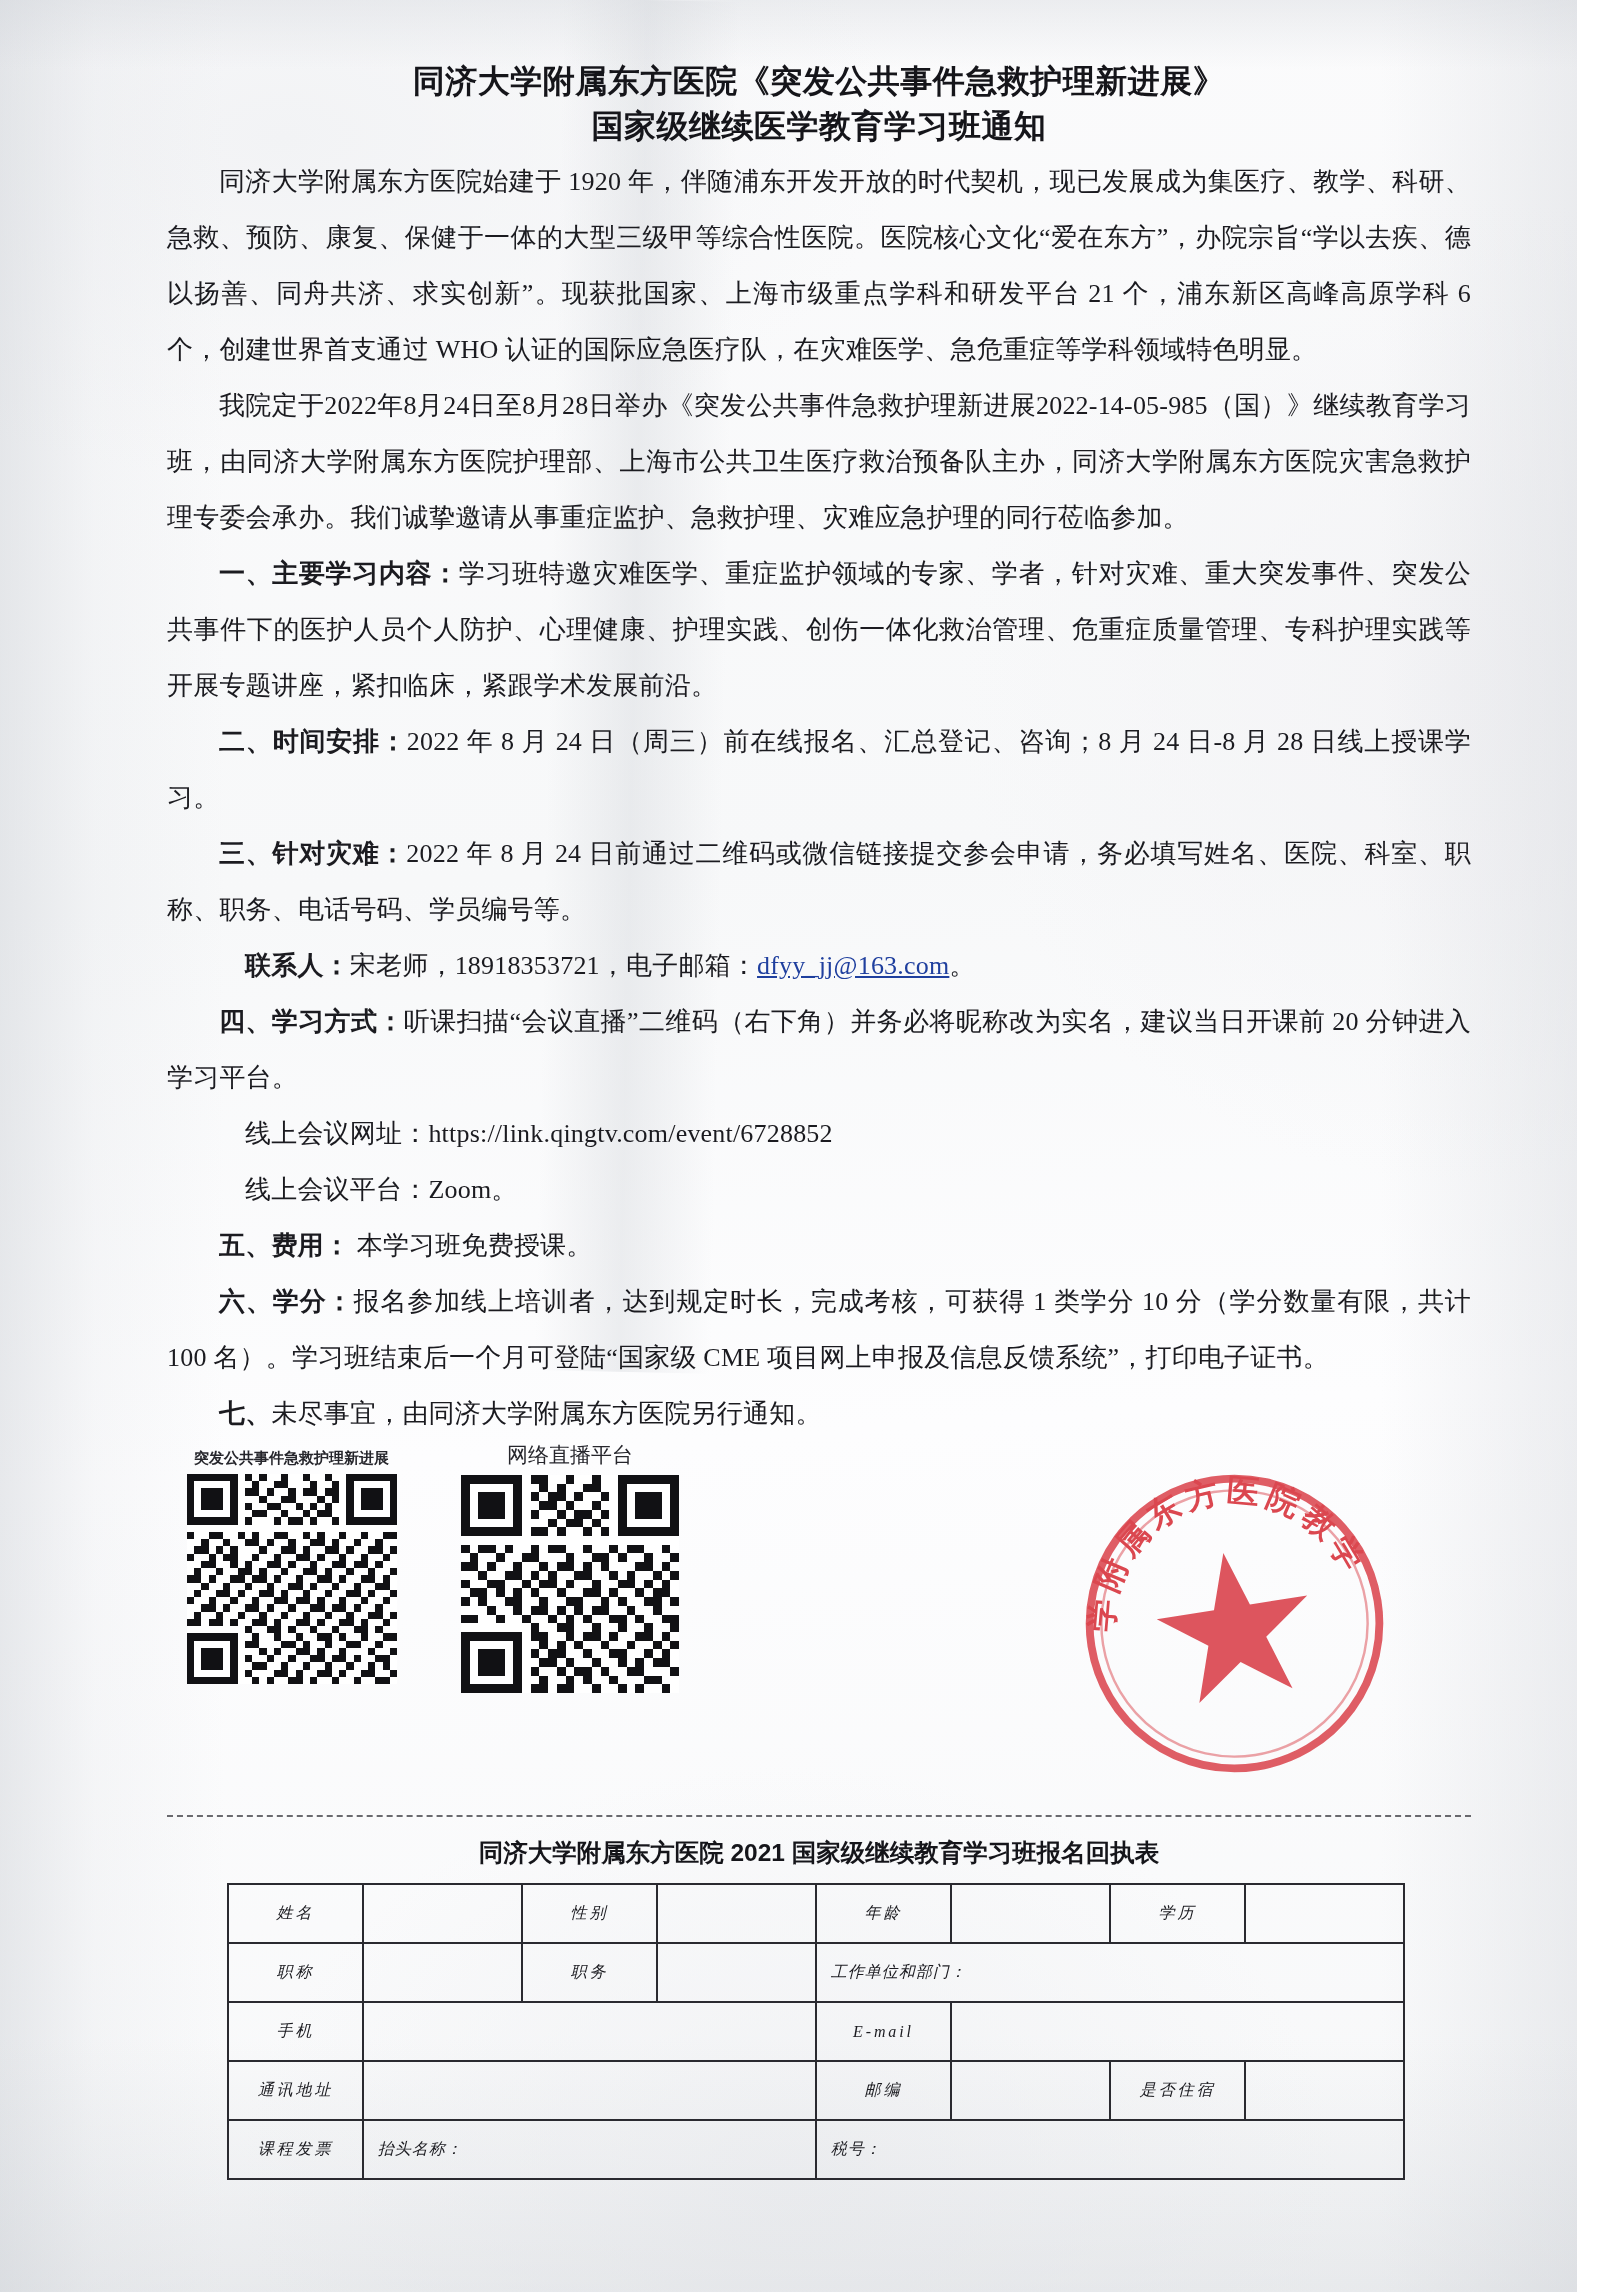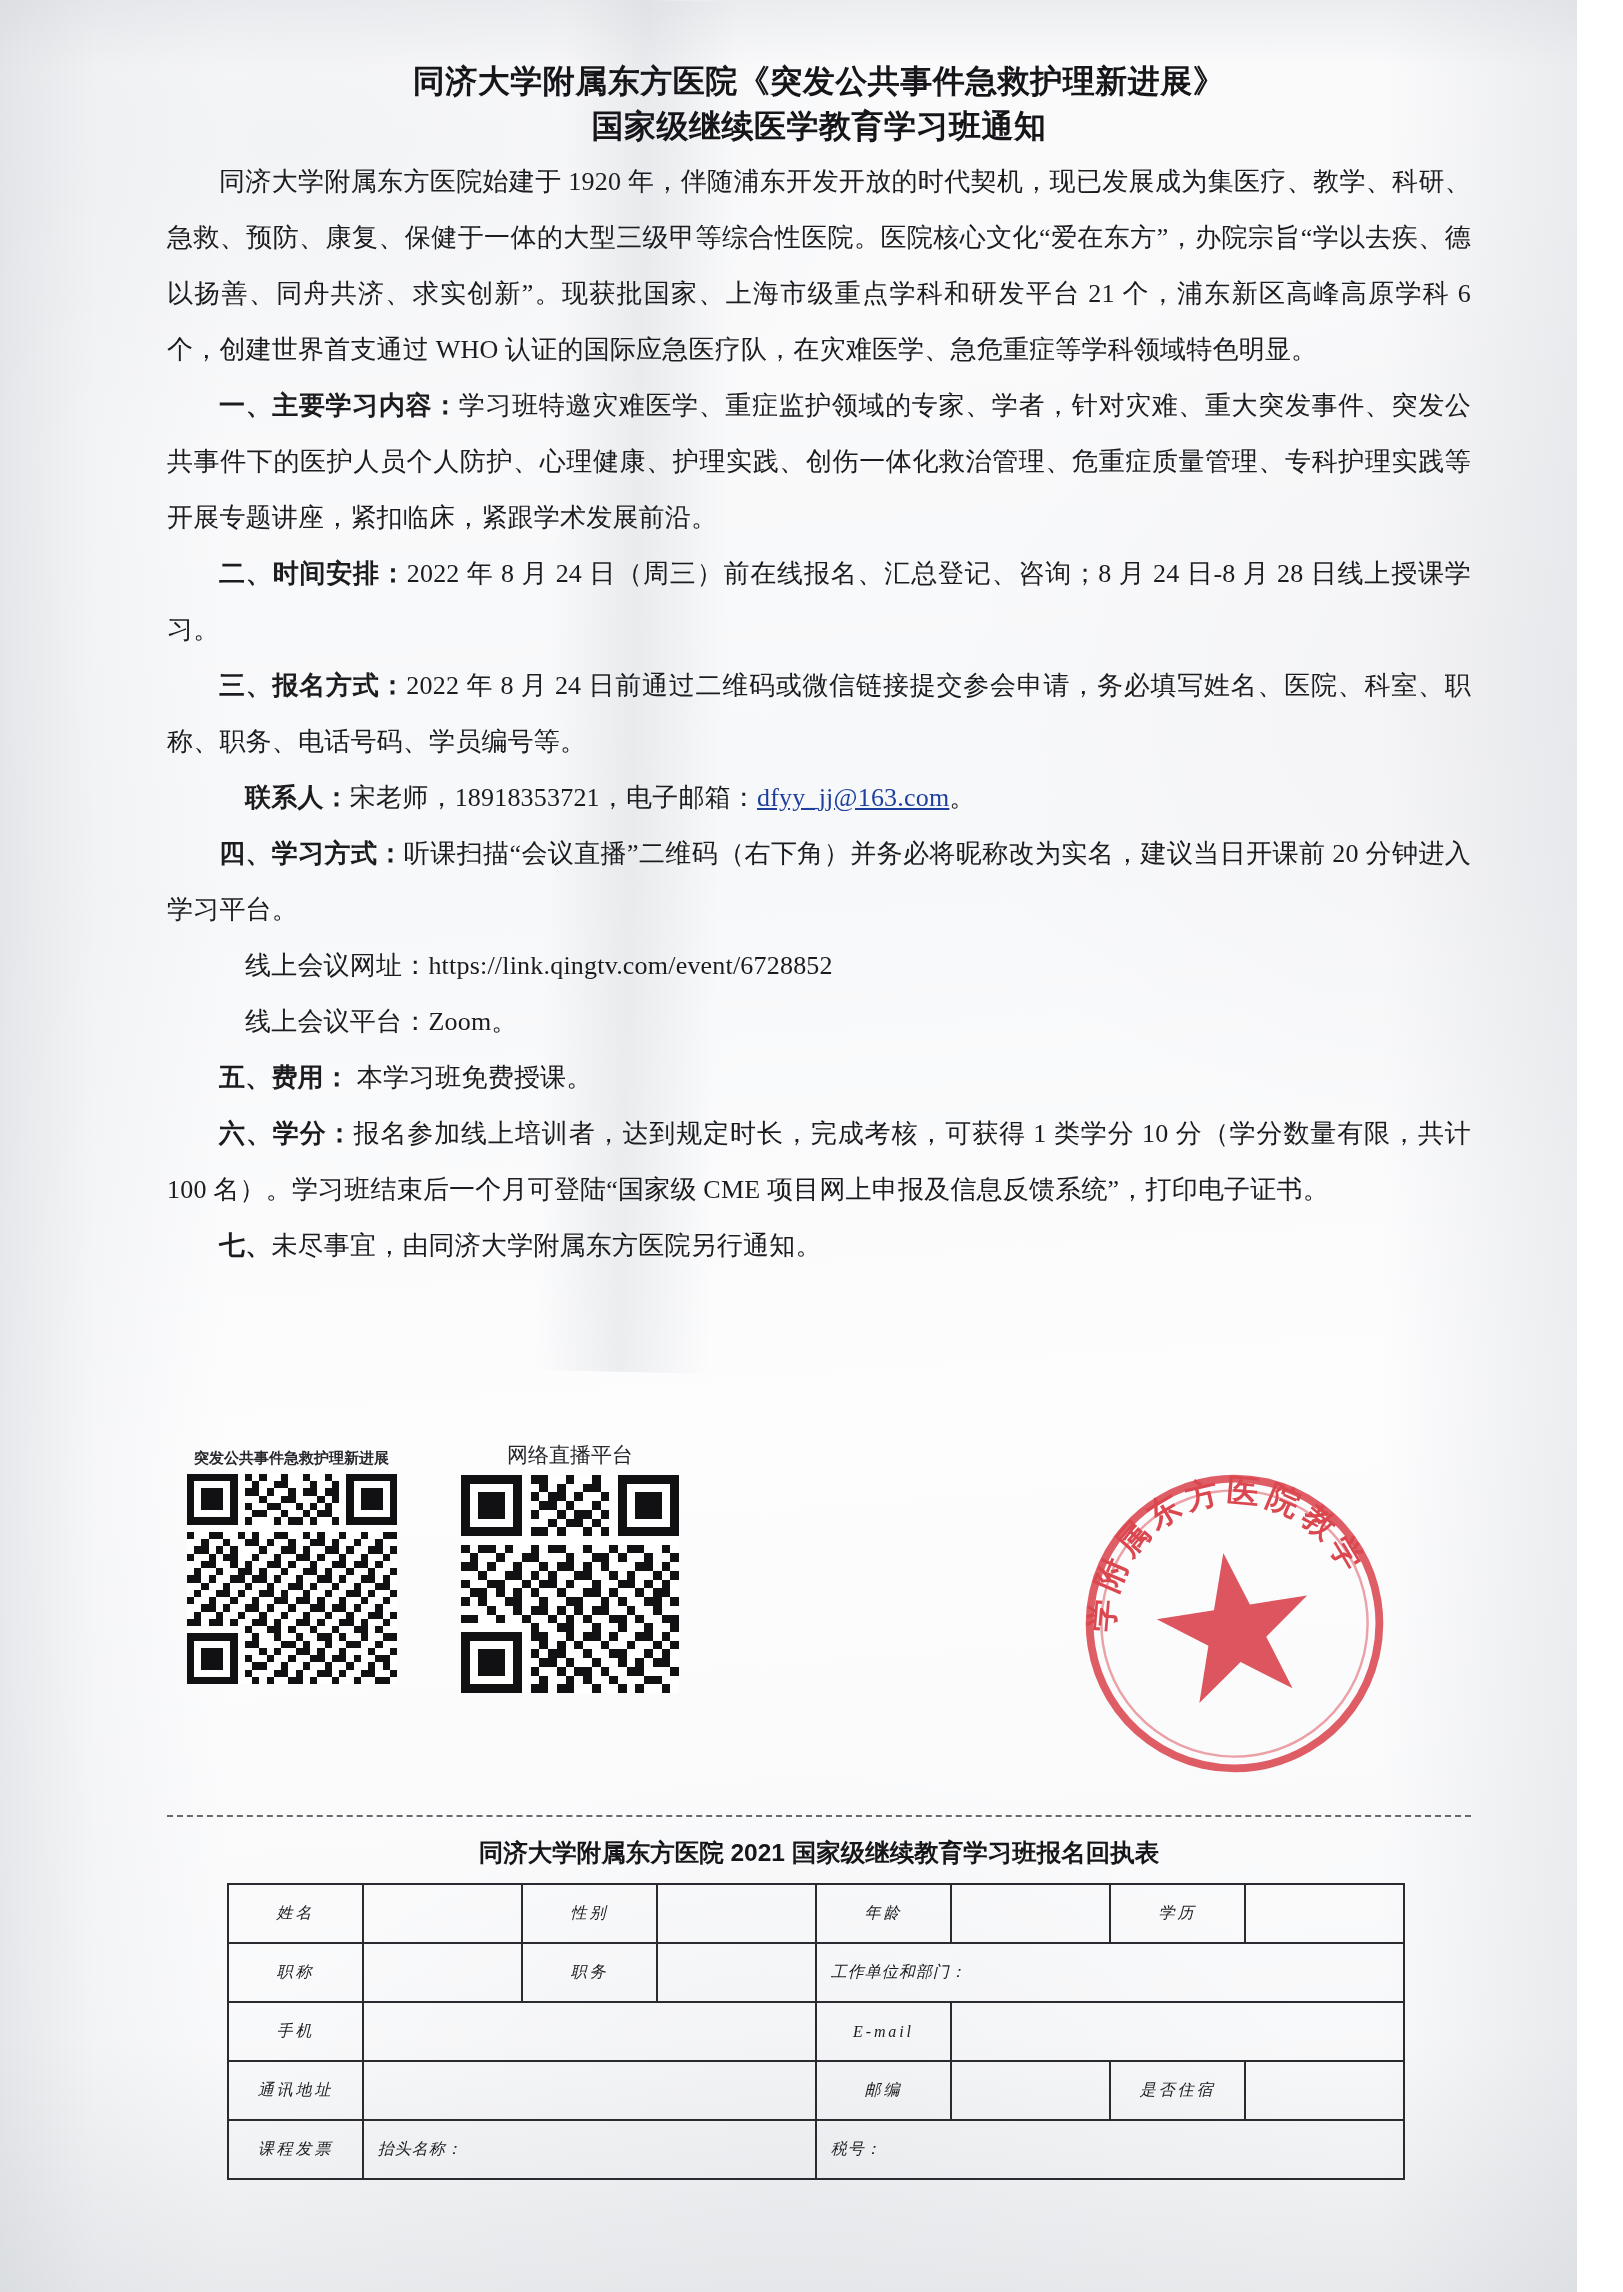--- a/index.html
+++ b/index.html
@@ -201,26 +201,27 @@
 
     <div class="title">
       <span class="l1">同济大学附属东方医院《突发公共事件急救护理新进展》</span>
       <span class="l2">国家级继续医学教育学习班通知</span>
     </div>
 
     <div class="para-gap"></div>
 
     <p class="body indent2">同济大学附属东方医院始建于 1920 年，伴随浦东开发开放的时代契机，现已发展成为集医疗、教学、科研、急救、预防、康复、保健于一体的大型三级甲等综合性医院。医院核心文化“爱在东方”，办院宗旨“学以去疾、德以扬善、同舟共济、求实创新”。现获批国家、上海市级重点学科和研发平台 21 个，浦东新区高峰高原学科 6 个，创建世界首支通过 WHO 认证的国际应急医疗队，在灾难医学、急危重症等学科领域特色明显。</p>
 
+    <p class="body indent2">我院定于2022年8月24日至8月28日举办《突发公共事件急救护理新进展2022-14-05-985（国）》继续教育学习班，由同济大学附属东方医院护理部、上海市公共卫生医疗救治预备队主办，同济大学附属东方医院灾害急救护理专委会承办。我们诚挚邀请从事重症监护、急救护理、灾难应急护理的同行莅临参加。</p>
 
     <p class="body indent2"><span class="b">一、</span><span class="b">主要学习内容：</span><span>学习班特邀灾难医学、重症监护领域的专家、学者，针对灾难、重大突发事件、突发公共事件下的医护人员个人防护、心理健康、护理实践、创伤一体化救治管理、危重症质量管理、专科护理实践等开展专题讲座，紧扣临床，紧跟学术发展前沿。</span></p>
 
     <p class="body indent2"><span class="b">二、</span><span class="b">时间安排：</span><span>2022 年 8 月 24 日（周三）前在线报名、汇总登记、咨询；8 月 24 日-8 月 28 日线上授课学习。</span></p>
 
-    <p class="body indent2"><span class="b">三、</span><span class="b">报名方式：</span><span>2022 年 8 月 24 日前通过二维码或微信链接提交参会申请，务必填写姓名、医院、科室、职称、职务、电话号码、学员编号等。</span></p>
+    <p class="body indent2"><span class="b">三、</span><span class="b">针对灾难：</span><span>2022 年 8 月 24 日前通过二维码或微信链接提交参会申请，务必填写姓名、医院、科室、职称、职务、电话号码、学员编号等。</span></p>
 
     <p class="body indent3"><span class="b">联系人：</span><span>宋老师，</span><span>18918353721，</span><span>电子邮箱：</span><a class="mail" href="#">dfyy_jj@163.com</a><span>。</span></p>
 
     <p class="body indent2"><span class="b">四、</span><span class="b">学习方式：</span><span>听课扫描“会议直播”二维码（右下角）并务必将昵称改为实名，建议当日开课前 20 分钟进入学习平台。</span></p>
 
     <p class="body indent3"><span>线上会议网址：</span><span>https://link.qingtv.com/event/6728852</span></p>
 
     <p class="body indent3"><span>线上会议平台：</span><span>Zoom。</span></p>
 
     <p class="body indent2"><span class="b">五、</span><span class="b">费用：</span><span> 本学习班免费授课。</span></p>

